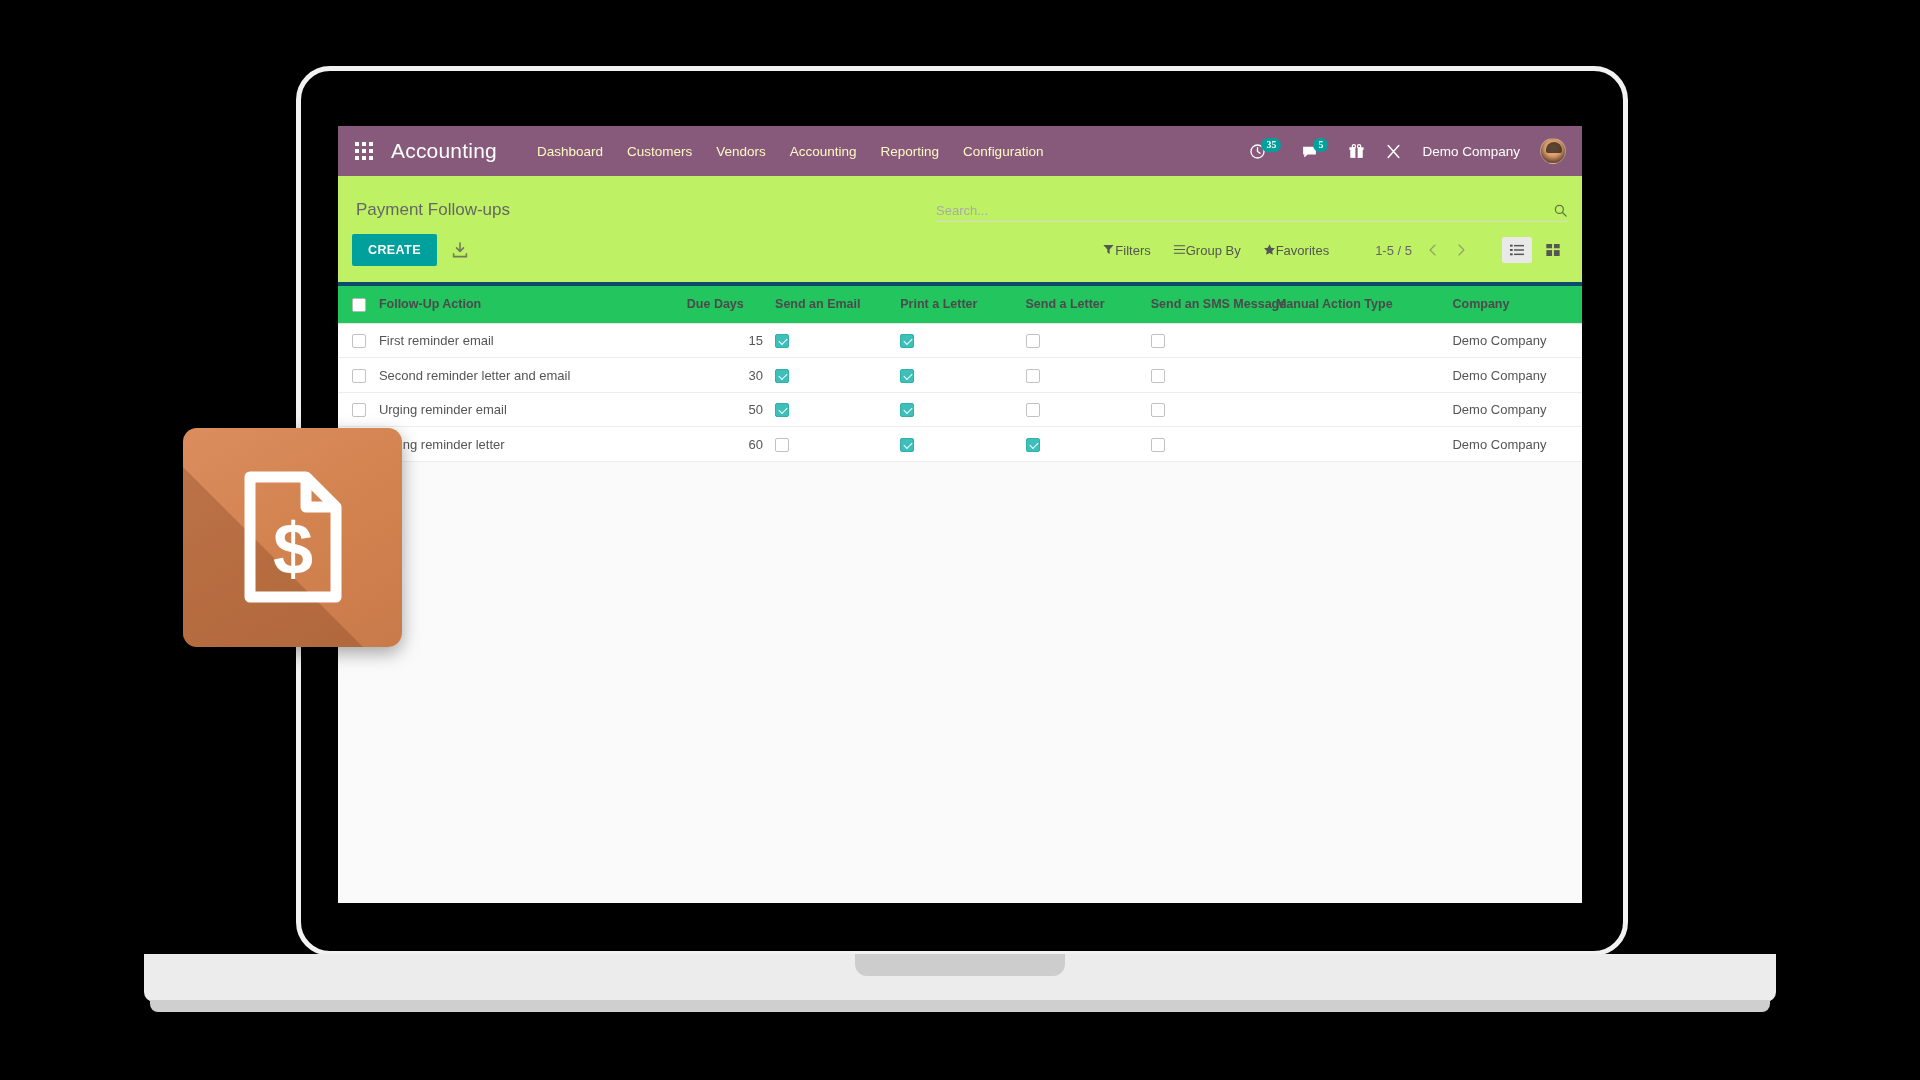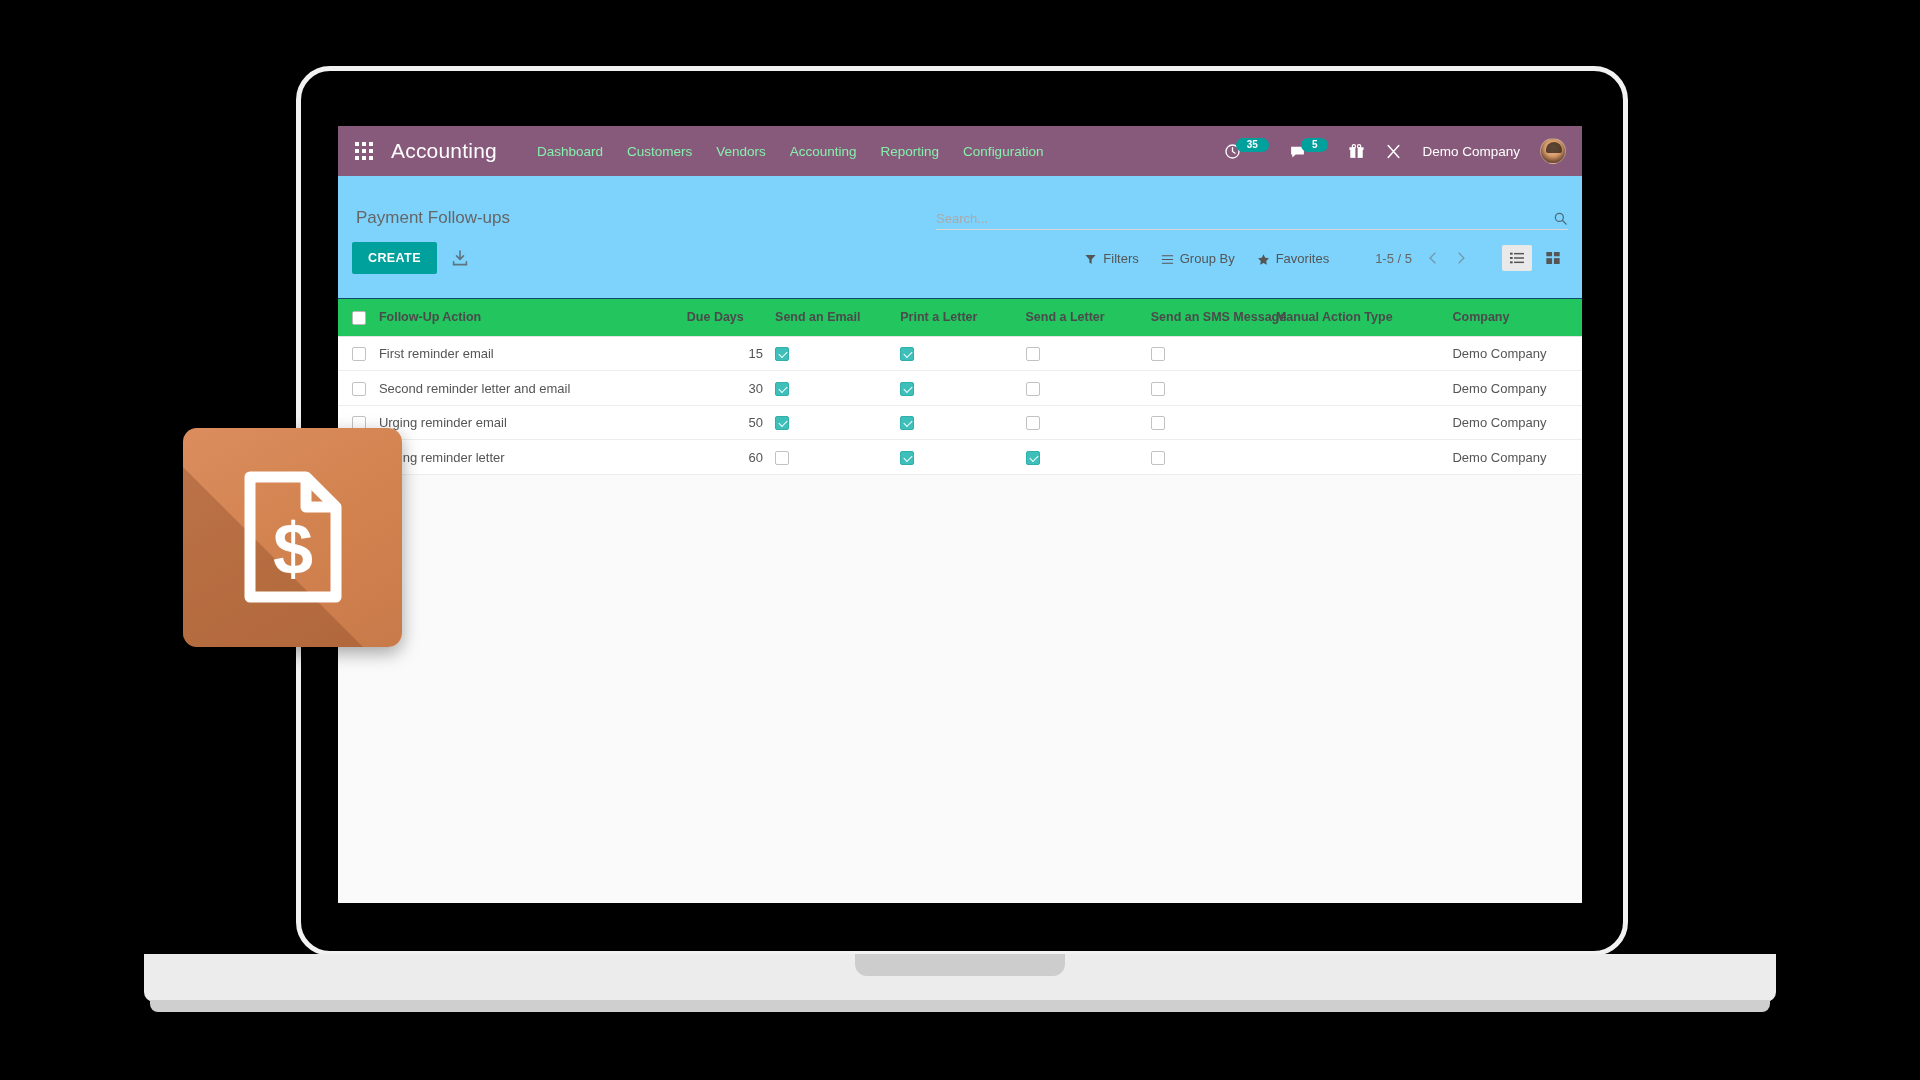--- a/index.html
+++ b/index.html
@@ -79,59 +79,60 @@
   #brand {
     font-size: 21px;
     font-weight: 400;
     letter-spacing: .2px;
     margin-right: 40px;
     color: #fff;
   }
   #mainmenu { display: flex; align-items: center; gap: 24px; }
   #mainmenu .mi {
     font-size: 13.5px;
-    color: #86efac;
+    color: #fef9c3;
     white-space: nowrap;
   }
   #sysnav {
     margin-left: auto;
     display: flex;
     align-items: center;
     gap: 20px;
     padding-right: 16px;
   }
   .sys-item { position: relative; display: flex; align-items: center; }
   .badge {
     background: #00a09d;
     color: #fff;
     font-size: 10px;
     font-weight: bold;
     border-radius: 9px;
-    padding: 1px 11px;
+    padding: 1px 5px;
     margin-left: -5px;
     line-height: 12px;
     position: relative;
     top: -6px;
+    font-family: Liberation Serif, serif;
   }
   .sys-ico { width: 17px; height: 17px; display:block; }
   #company-name { font-size: 13.5px; color: #fff; white-space: nowrap; }
   #avatar {
     width: 26px; height: 26px; border-radius: 50%;
     background: radial-gradient(circle at 50% 38%, #f0c49a 0%, #d69a6a 42%, #7b5038 70%, #3c2a1e 100%);
     border: 1px solid rgba(255,255,255,.35);
     overflow: hidden;
     position: relative;
   }
   #avatar::after {
     content:''; position:absolute; left:5px; top:3px; width:16px; height:11px;
     background:#2a1d14; border-radius: 8px 8px 2px 2px; opacity:.75;
   }
 
   
-  #control-panel { background:#7dd3fc; border-bottom:1px solid #0c4a6e; padding: 16px 14px; }
+  #control-panel { background:#bef264; border-bottom:4px solid #0c4a6e; padding: 8px 14px; }
   #cp-row1 { display:flex; align-items:flex-end; height: 42px; }
   #page-title {
     font-size: 17px; color: #666; font-weight: 400;
     padding-bottom: 6px; padding-left: 4px;
   }
   #searchwrap {
     margin-left: auto;
     width: 632px;
     display: flex; align-items: center;
     border-bottom: 1px solid #d8d8d8;
@@ -151,21 +152,21 @@
   #create-btn {
     background:#00a09d; color:#fff; border:none;
     font-size: 12.5px; font-weight: bold; letter-spacing:.4px;
     padding: 9px 16px; cursor:pointer;
     font-family:"Liberation Sans", sans-serif;
     border-radius: 2px;
   }
   #import-btn { margin-left: 14px; width:18px; height:18px; opacity:.75; cursor:pointer; }
 
   #cp-filters { margin-left: auto; display:flex; align-items:center; gap: 22px; }
-  .cp-dd { display:flex; align-items:flex-end; gap:6px; font-size:13px; color:#555; cursor:pointer; white-space:nowrap;}
+  .cp-dd { display:flex; align-items:flex-start; font-size:13px; color:#555; cursor:pointer; white-space:nowrap;}
   .cp-dd svg { width:13px; height:13px; }
 
   #pager { margin-left: 46px; display:flex; align-items:center; gap: 14px; }
   #pager-text { font-size: 13px; color:#666; white-space:nowrap; }
   .pg-arrow { width:14px; height:14px; opacity:.55; cursor:pointer; }
   #viewswitch { margin-left: 34px; display:flex; align-items:center; gap: 6px; }
   .vbtn { padding: 5px 7px; border-radius:2px; cursor:pointer; display:flex; }
   .vbtn.active { background:#e9e9e9; }
   .vbtn svg { width:16px; height:16px; }
 

